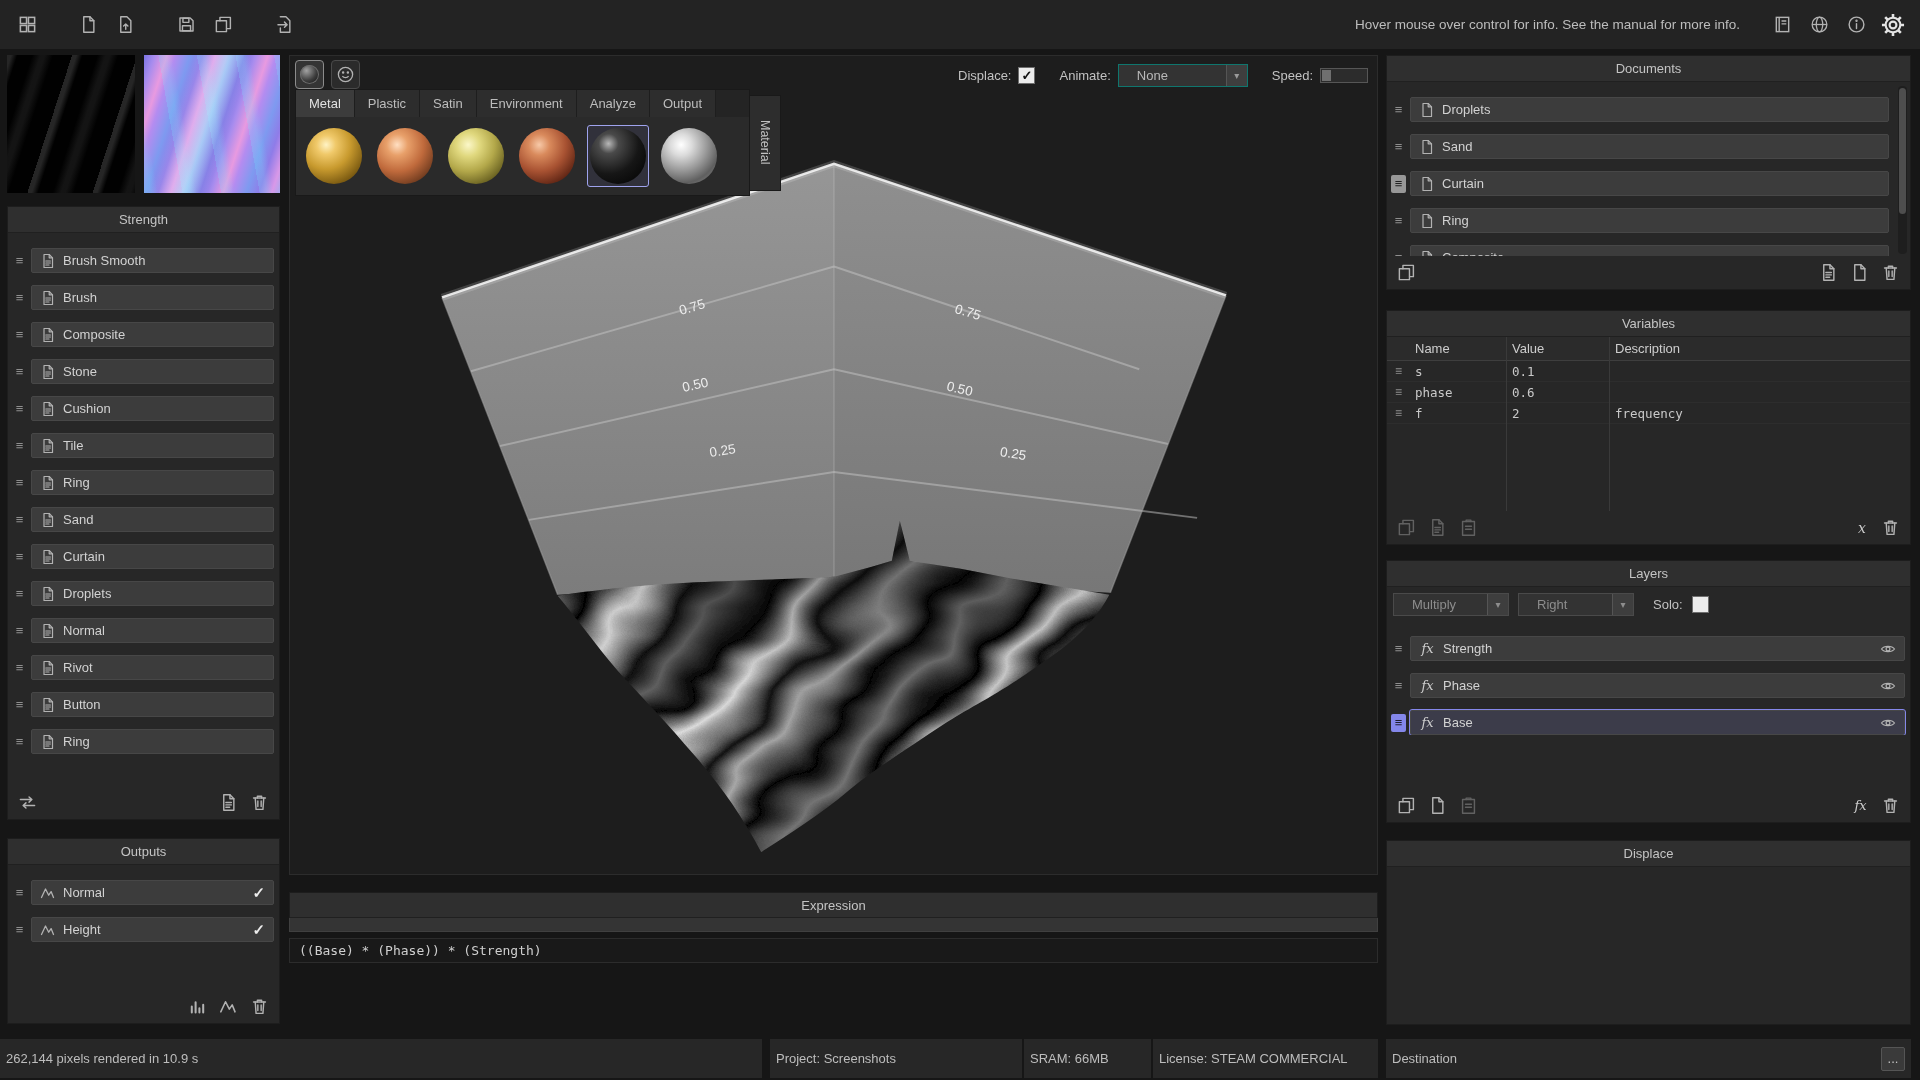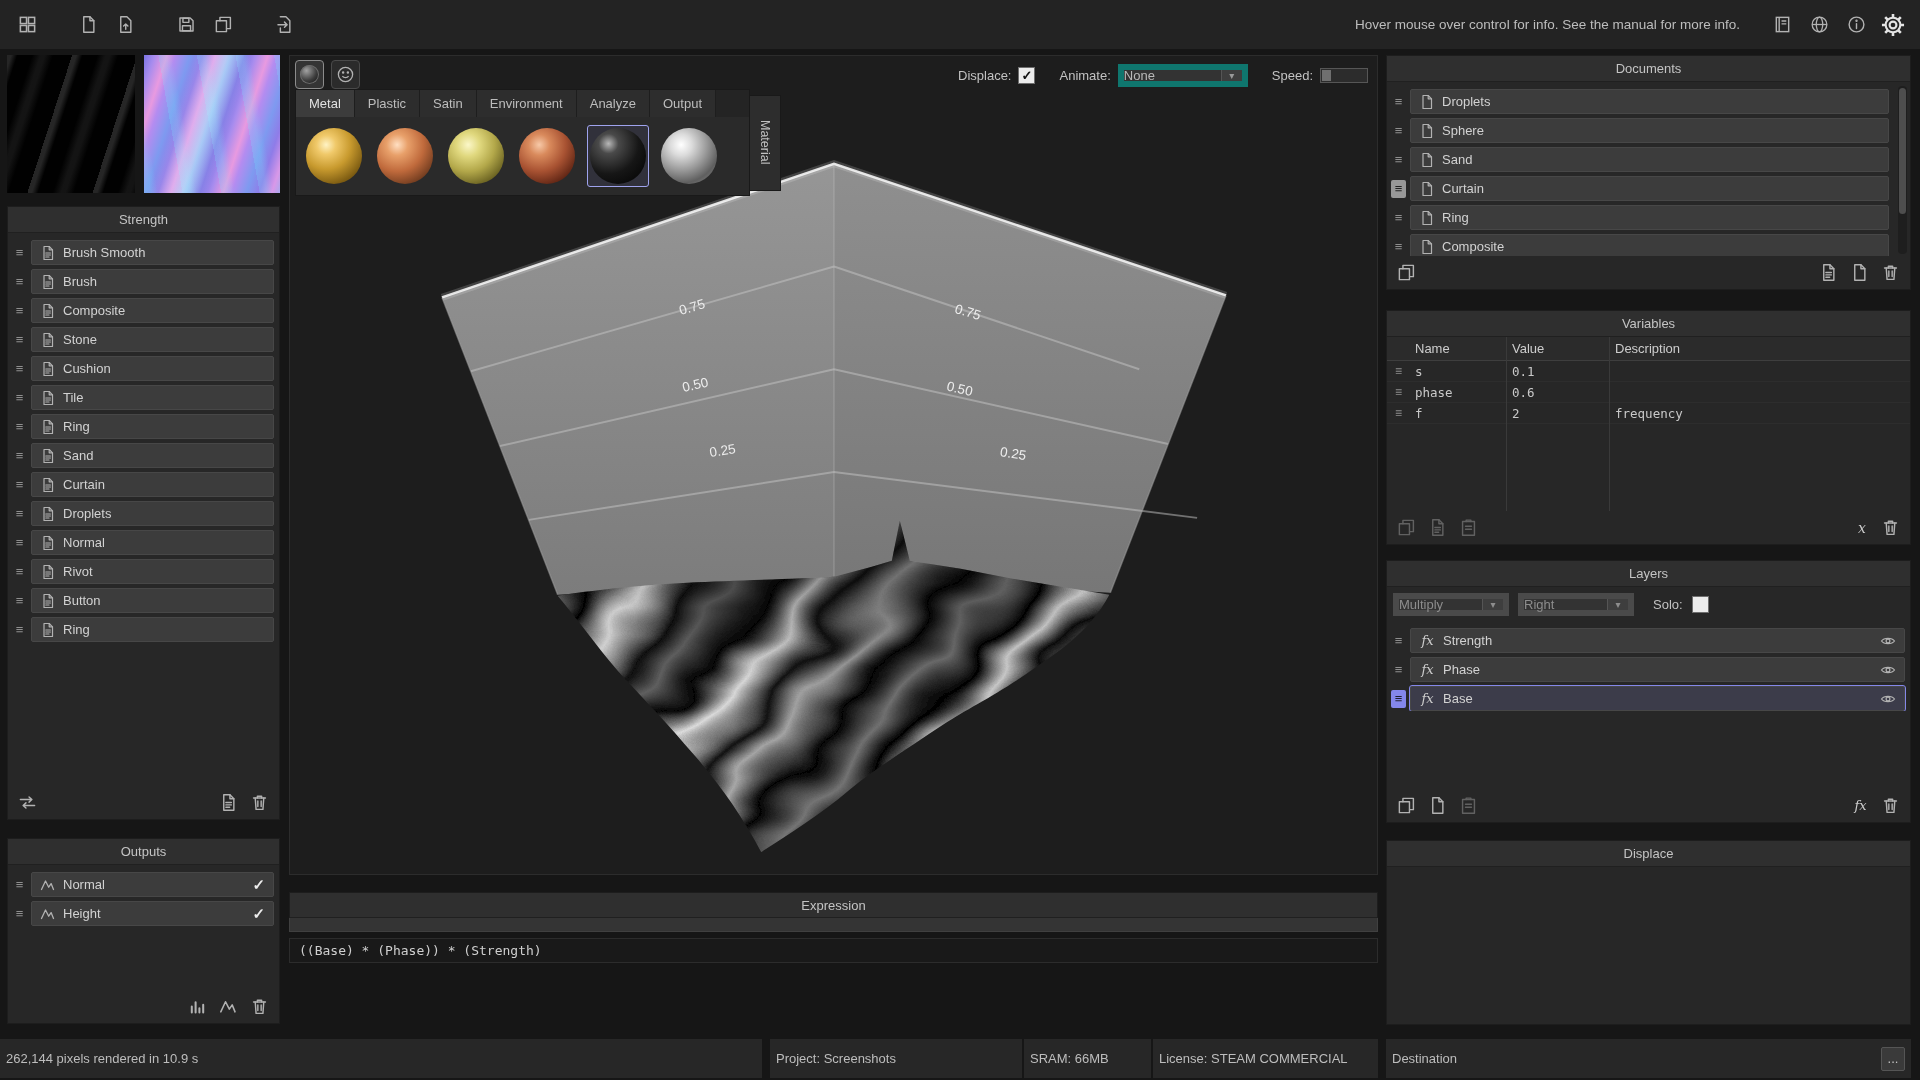--- a/index.html
+++ b/index.html
@@ -16,21 +16,21 @@
   .tb-group{display:flex;gap:7px;margin-right:24px}
   .tbtn{width:30px;height:30px;border-radius:3px}
   .topbar .spacer{flex:1}
   .hint{color:#bdbdbd;margin-right:20px;font-size:13.5px}
   .tbtn.gear svg{width:26px;height:26px;color:#e4e4e4}
 
   
   .panel{background:#272727;border:1px solid #1d1d1d;position:relative}
   .phead{height:26px;background:#2f2f2f;border-bottom:1px solid #202020;display:flex;align-items:center;justify-content:center;color:#c4c4c4}
   .list{padding:3px 5px 0 4px;overflow:hidden}
-  .lrow{display:flex;align-items:center;gap:4px;height:25px;margin-top:4px}
+  .lrow{display:flex;align-items:center;gap:4px;height:25px;margin-top:12px}
   .handle{width:15px;height:18px;display:flex;align-items:center;justify-content:center;color:#8f8f8f;font-size:13px;flex:none;border-radius:2px}
   .handle::before{content:"≡"}
   .lbar{flex:1;height:25px;background:#3c3c3c;border:1px solid #474747;border-radius:2px;display:flex;align-items:center;gap:7px;padding:0 8px;color:#d2d2d2;min-width:0}
   .rowlabel{white-space:nowrap;overflow:hidden}
   .ptool{position:absolute;left:0;right:0;bottom:0;height:33px;display:flex;align-items:center;padding:0 10px;gap:12px;background:#272727}
   .ptool .right{margin-left:auto;display:flex;gap:12px;align-items:center}
 
   
   .left-col{position:absolute;left:7px;top:55px;width:273px}
   .previews{display:flex;gap:9px;height:138px}
@@ -53,21 +53,21 @@
   .scene{position:absolute;left:0;top:0;width:1087px;height:818px}
   .vp-modes{position:absolute;left:5px;top:4px;display:flex;gap:7px}
   .mode{width:29px;height:29px;border:1px solid #4a4a4a;border-radius:4px;background:#2b2b2b;display:flex;align-items:center;justify-content:center}
   .mode.sel{border-color:#8c8c8c;background:#343434}
   .ball{width:19px;height:19px;border-radius:50%;background:radial-gradient(circle at 34% 30%, #a2a2a2, #3c3c3c 55%, #101010 95%);box-shadow:inset 0 0 0 1px #6a6a6a}
   .vp-controls{position:absolute;top:6px;right:9px;display:flex;align-items:center;gap:7px;height:26px}
   .vlabel{color:#c2c2c2}
   .gap{width:10px}
   .checkbox{display:inline-flex;width:17px;height:17px;background:#ececec;border:1px solid #6e6e6e;align-items:center;justify-content:center;font-size:13px;color:#101010;font-weight:bold}
   .checkbox.checked::after{content:"✓"}
-  .dropdown{width:130px;height:23px;background:#333333;border:6px solid #0f766e;display:flex;align-items:center;color:#b9b9b9;padding-left:0}
+  .dropdown{width:130px;height:23px;background:#333333;border:1px solid #0f766e;display:flex;align-items:center;color:#b9b9b9;padding-left:18px}
   .dropdown .arr{margin-left:auto;width:21px;height:100%;background:#3e3e3e;border-left:1px solid #555;display:flex;align-items:center;justify-content:center;color:#9a9a9a;font-size:10px}
   .dropdown .arr::after{content:"▾"}
   .dropdown.dim{opacity:1;border-color:#4a4a4a}
   .dropdown.dim span{color:#8d8d8d}
   .slider{width:48px;height:15px;background:#2c2c2c;border:1px solid #565656;position:relative}
   .slider .thumb{position:absolute;left:1px;top:1px;width:9px;height:11px;background:#6f6f6f}
 
   .mat-panel{position:absolute;left:5px;top:33px;display:flex;align-items:center}
   .mat-main{width:455px;background:#2a2a2a;border:1px solid #191919}
   .mat-tabs{display:flex;height:27px;background:#242424}
@@ -724,29 +724,20 @@
         <div class="lrow">
           <span class="handle"></span>
           <div class="lbar">
             <svg class="ic sm">
                 <use href="#i-doc"></use>
               </svg>
             <span class="rowlabel">Droplets</span>
           </div>
         </div>
 
-        <div class="lrow">
-          <span class="handle"></span>
-          <div class="lbar">
-            <svg class="ic sm">
-                <use href="#i-doc"></use>
-              </svg>
-            <span class="rowlabel">Sphere</span>
-          </div>
-        </div>
 
         <div class="lrow">
           <span class="handle"></span>
           <div class="lbar">
             <svg class="ic sm">
                 <use href="#i-doc"></use>
               </svg>
             <span class="rowlabel">Sand</span>
           </div>
         </div>

